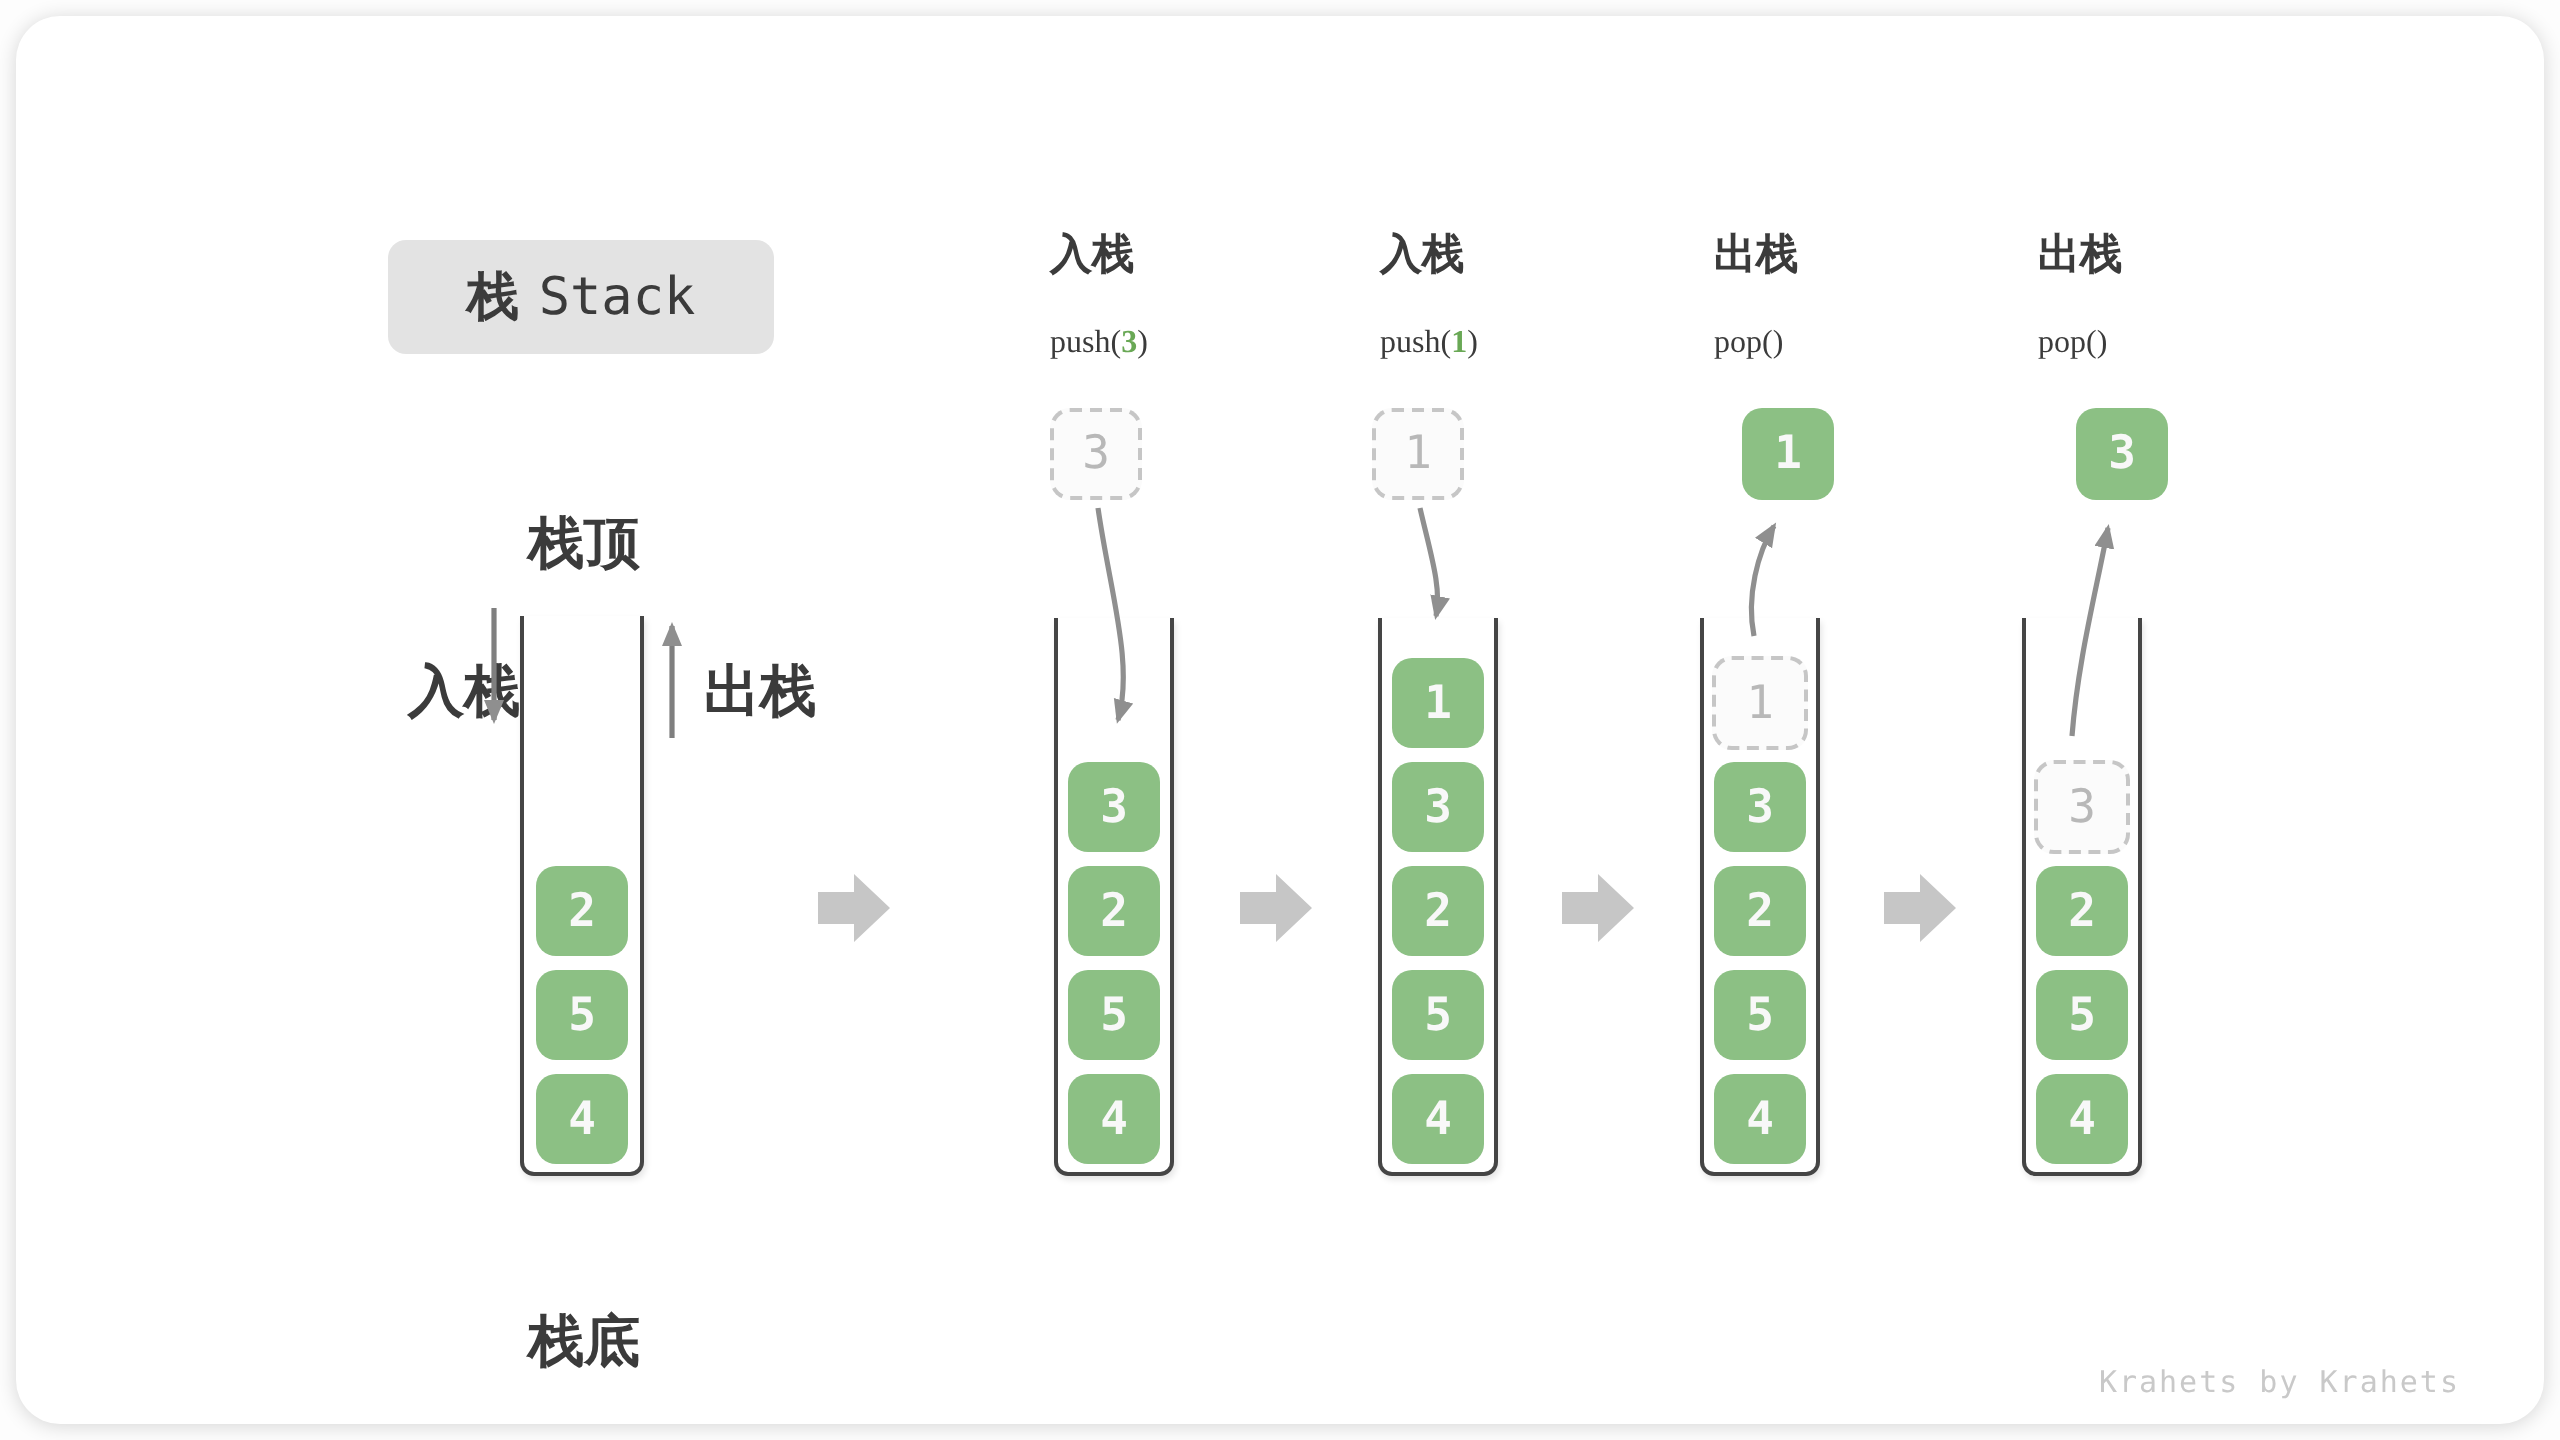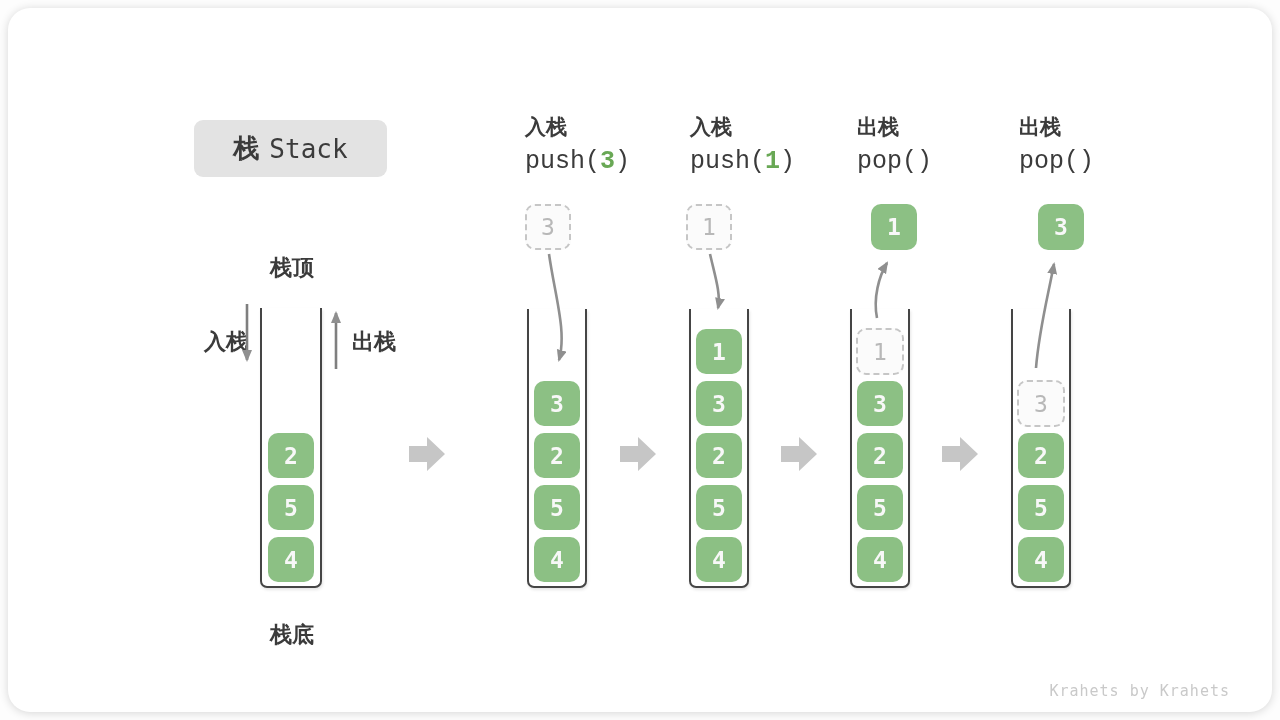--- a/index.html
+++ b/index.html
@@ -8,45 +8,45 @@
     --outline:#454545; --block-arrow:#c6c6c6; --arrow:#8f8f8f;
     --ink:#3b3b3b; --title-bg:#e3e3e3; --credit:#c9c9c9;
   }
   *{margin:0;padding:0;box-sizing:border-box;}
   html,body{width:1280px;height:720px;background:#fdfdfd;overflow:hidden;}
   .page{position:relative;width:1280px;height:720px;font-family:"DejaVu Sans","Liberation Sans",sans-serif;color:var(--ink);}
   .card{position:absolute;left:8px;top:8px;right:8px;bottom:8px;background:#ffffff;border-radius:22px;box-shadow:0 1px 10px rgba(0,0,0,0.16);}
   .title-box{position:absolute;left:186px;top:112px;width:193px;height:57px;background:var(--title-bg);border-radius:9px;display:flex;align-items:center;justify-content:center;gap:10px;font-size:26px;}
   .title-box .zh{font-weight:bold;}
   .mono{font-family:"DejaVu Sans Mono","Liberation Mono",monospace;}
-  .zh-label{position:absolute;font-weight:bold;font-size:22px;white-space:nowrap;}
+  .zh-label{position:absolute;font-weight:bold;font-size:28px;white-space:nowrap;}
   .center-x{transform:translateX(-50%);}
   .op-label{position:absolute;top:106px;white-space:nowrap;}
   .op-label .line1{font-weight:bold;font-size:21px;line-height:26px;}
-  .op-label .line2{font-family:Liberation Mono, monospace;font-size:25px;line-height:26px;margin-top:9px;}
+  .op-label .line2{font-family:Liberation Serif, serif;font-size:16px;line-height:26px;margin-top:19px;}
   .op-label .arg{color:var(--arg-green);font-weight:bold;}
   .container{position:absolute;width:60px;height:279px;top:301px;border:2px solid var(--outline);border-top:none;border-radius:0 0 7px 7px;background:#ffffff;box-shadow:1px 2px 3px rgba(0,0,0,0.10);}
   .cell{position:absolute;width:46px;height:45px;border-radius:10px;background:var(--green);color:var(--cell-text);display:flex;align-items:center;justify-content:center;font-family:"DejaVu Sans Mono","Liberation Mono",monospace;font-size:23px;font-weight:bold;z-index:2;}
   .cell.ghost{background:var(--ghost-bg);border:2px dashed var(--ghost-border);color:var(--ghost-text);font-weight:normal;}
   .overlay{position:absolute;left:0;top:0;width:1280px;height:720px;pointer-events:none;z-index:1;}
   .credit{position:absolute;right:42px;top:674px;font-family:"DejaVu Sans Mono","Liberation Mono",monospace;font-size:15px;letter-spacing:1px;color:var(--credit);}
 </style>
 </head>
 <body>
 
 <div class="page">
   <div class="card">
 
     <div class="title-box">
       <span class="zh">栈</span>
       <span class="mono">Stack</span>
     </div>
 
     <div class="zh-label center-x" style="left:284px;top:245px;">栈顶</div>
-    <div class="zh-label center-x" style="left:284px;top:612px;">栈底</div>
+    <div class="zh-label center-x" style="left:284px;top:644px;">栈底</div>
     <div class="zh-label" style="left:196px;top:319px;">入栈</div>
     <div class="zh-label" style="left:344px;top:319px;">出栈</div>
 
     <div class="op-label" style="left:517px;">
       <div class="line1">入栈</div>
       <div class="line2"><span>push(</span><span class="arg">3</span><span>)</span></div>
     </div>
     <div class="op-label" style="left:682px;">
       <div class="line1">入栈</div>
       <div class="line2"><span>push(</span><span class="arg">1</span><span>)</span></div>

